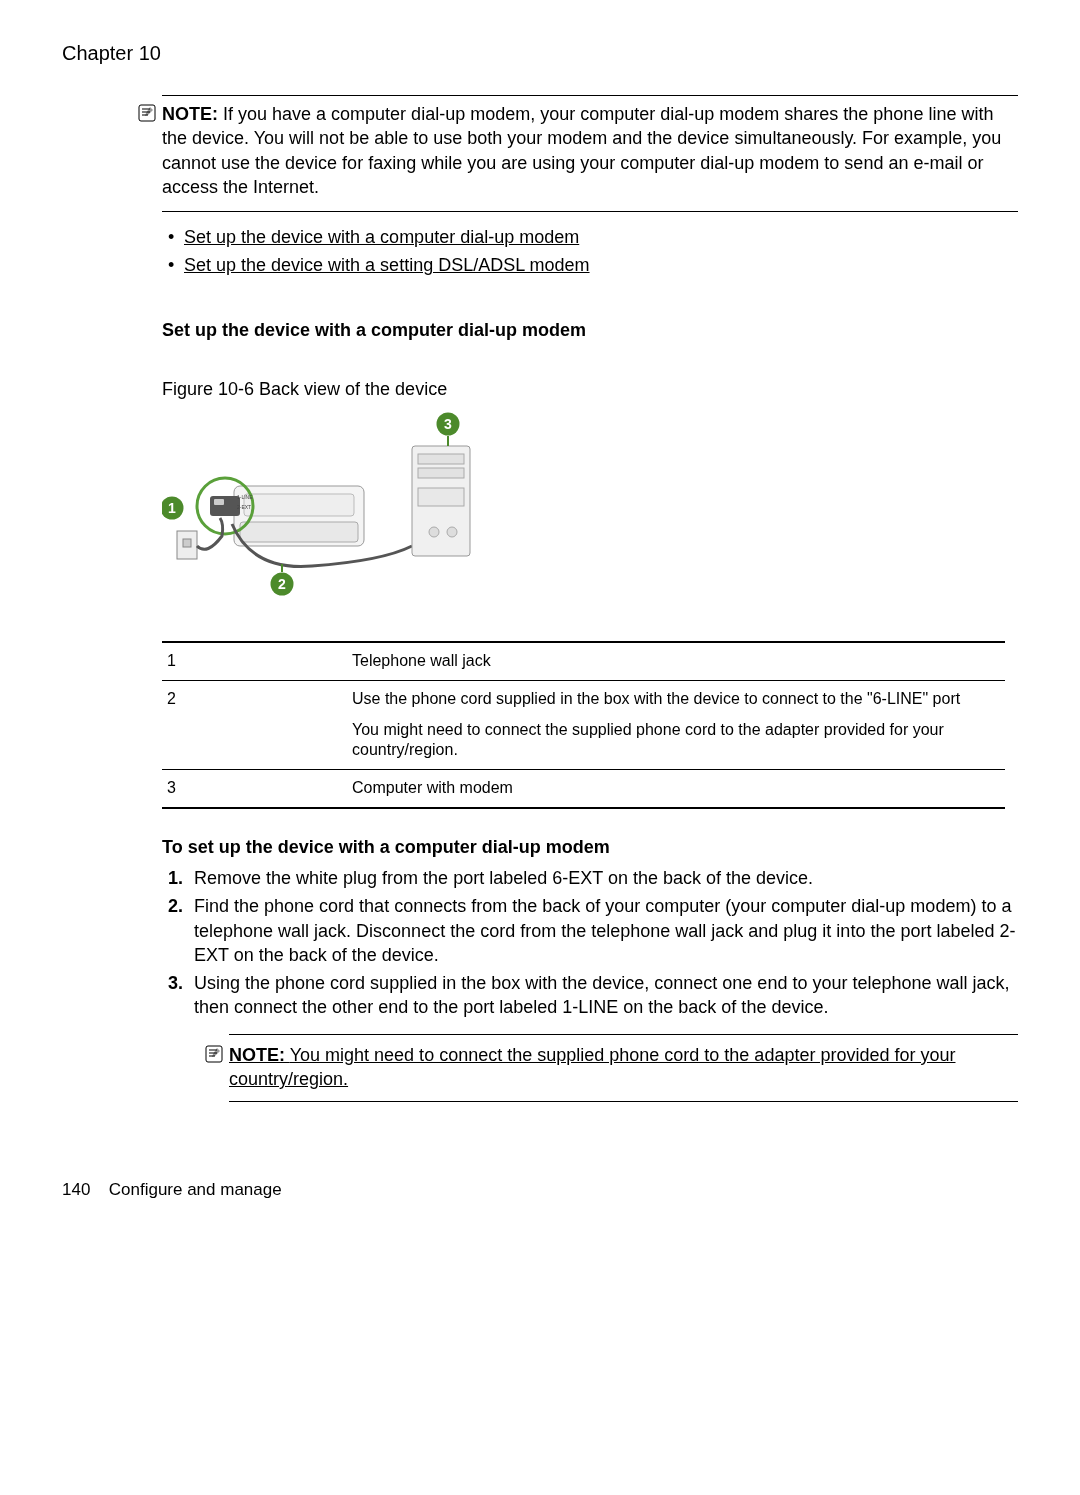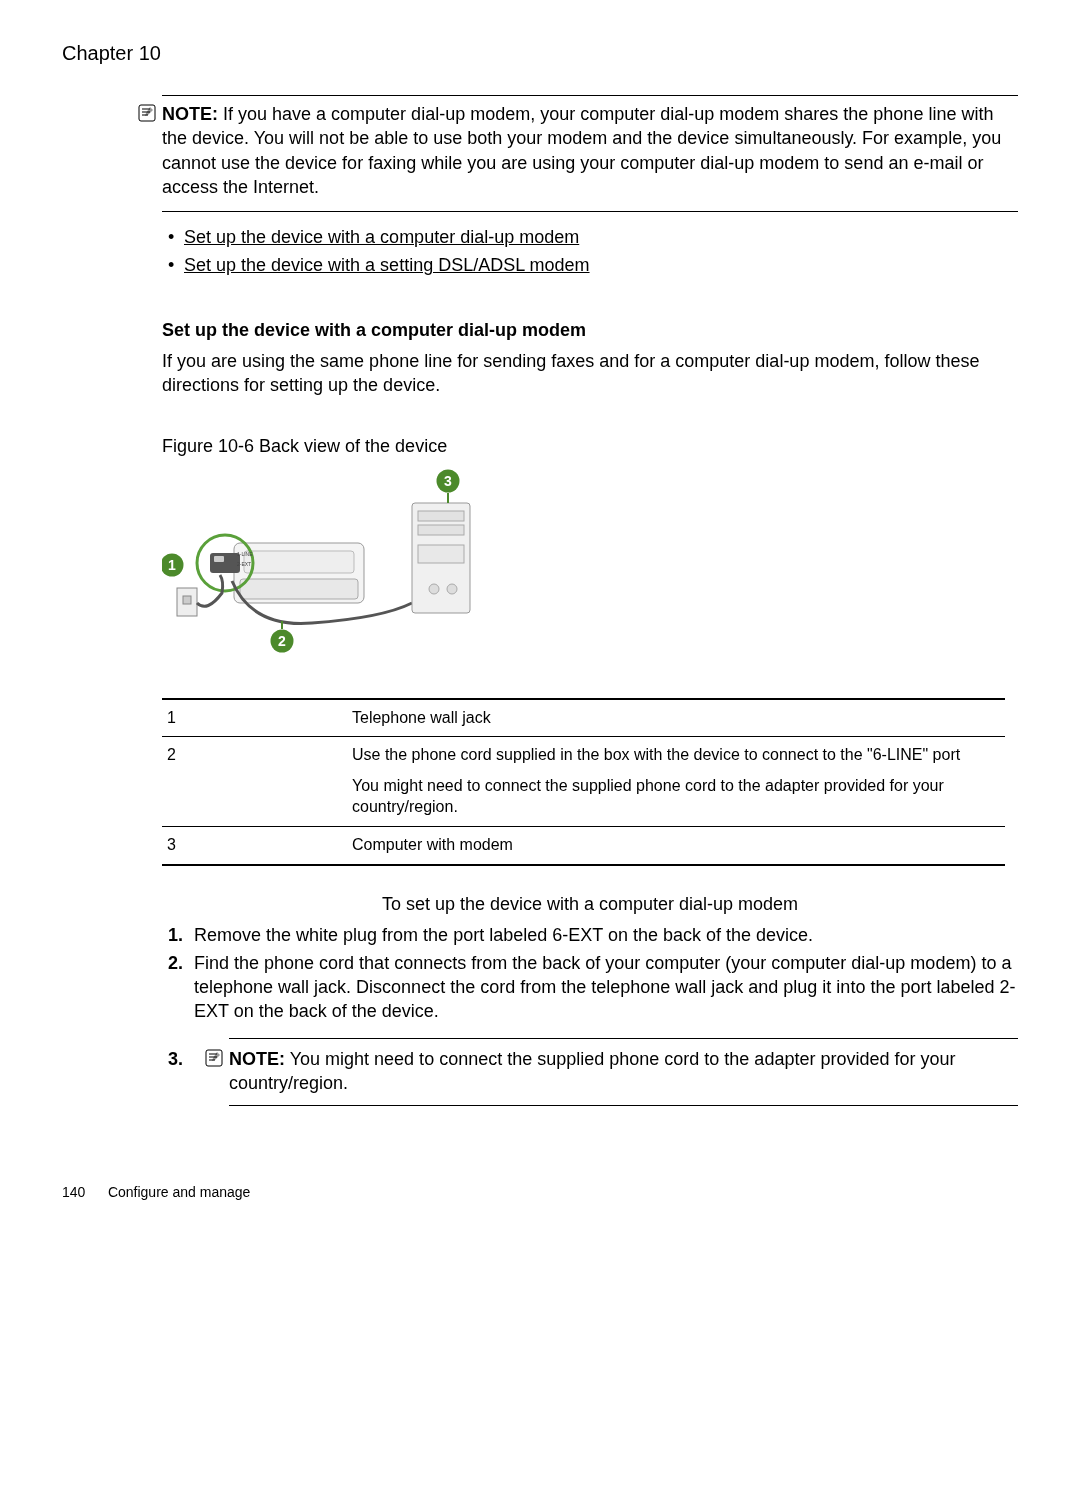--- a/index.html
+++ b/index.html
@@ -91,54 +91,54 @@
   .table tr:first-child td {
     border-top: 2.5px solid #000;
   }
   .table tr:last-child td {
     border-bottom: 2.5px solid #000;
   }
   .table td.num {
     width: 170px;
   }
   .step-heading {
-    font-weight: normal;
+    font-weight: bold;
     margin: 28px 0 8px 100px;
-    text-align: center;
   }
   .ol {
     margin: 0 0 0 100px;
     padding: 0 0 0 26px;
     line-height: 1.35;
   }
   .ol li {
     margin-bottom: 4px;
     padding-left: 6px;
   }
   .ol li::marker {
     font-weight: bold;
   }
   .nested-note {
     border-top: 1.5px solid #000;
     border-bottom: 1.5px solid #000;
     margin: 14px 0 0 35px;
     padding: 8px 0 10px 0;
     position: relative;
+    text-decoration: underline;
   }
   .nested-note .note-icon {
     left: -24px;
     top: 10px;
   }
   .nested-para {
     margin-top: 14px;
     line-height: 1.35;
   }
   .footer {
     margin-top: 78px;
-    font-size: 14px;
+    font-size: 17px;
   }
   .footer .pagenum {
     display: inline-block;
     width: 42px;
   }
 </style>
 </head>
 <body>
 
 <div class="page">
@@ -157,21 +157,20 @@
       <span>If you have a computer dial-up modem, your computer dial-up modem shares the phone line with the device. You will not be able to use both your modem and the device simultaneously. For example, you cannot use the device for faxing while you are using your computer dial-up modem to send an e-mail or access the Internet.</span>
     </div>
   </div>
 
   <ul class="bullet-list">
     <li><a href="#" class="link">Set up the device with a computer dial-up modem</a></li>
     <li><a href="#" class="link">Set up the device with a setting DSL/ADSL modem</a></li>
   </ul>
 
   <div class="section-heading">Set up the device with a computer dial-up modem</div>
-  <div class="section-body">If you are using the same phone line for sending faxes and for a computer dial-up modem, follow these directions for setting up the device.</div>
 
   <div class="figure-caption">Figure 10-6 Back view of the device</div>
   <div class="figure-box">
     <svg class="figure-svg" width="320" height="200" viewBox="0 0 320 200">
 
       <rect x="15" y="125" width="20" height="28" fill="#eee" stroke="#888"></rect>
       <rect x="21" y="133" width="8" height="8" fill="#ccc" stroke="#888"></rect>
 
       <circle cx="10" cy="102" r="11.5" fill="#4c8a2b"></circle>
       <text x="10" y="107" font-size="14" font-weight="bold" fill="#fff" text-anchor="middle">1</text>
@@ -225,20 +224,21 @@
       <td>Computer with modem</td>
     </tr>
   </tbody>
     </table>
 
   <div class="step-heading">To set up the device with a computer dial-up modem</div>
   <ol class="ol">
     <li>Remove the white plug from the port labeled 6-EXT on the back of the device.</li>
     <li>Find the phone cord that connects from the back of your computer (your computer dial-up modem) to a telephone wall jack. Disconnect the cord from the telephone wall jack and plug it into the port labeled 2-EXT on the back of the device.</li>
     <li>
+      <span>Using the phone cord supplied in the box with the device, connect one end to your telephone wall jack, then connect the other end to the port labeled 1-LINE on the back of the device.</span>
       <div class="nested-note">
         <span class="note-icon">
           <svg width="18" height="18" viewBox="0 0 18 18">
               <rect x="1" y="1" width="16" height="16" rx="2" fill="none" stroke="#000" stroke-width="1"></rect>
               <path d="M4 5 L12 5 M4 8 L12 8 M4 11 L10 11" stroke="#000" stroke-width="1.2"></path>
               <path d="M12 3 L15 6 L10 11 L7 12 L8 9 Z" fill="#000" opacity="0.4"></path>
             </svg>
         </span>
         <div class="note-text">
           <span class="note-bold">NOTE:</span>

